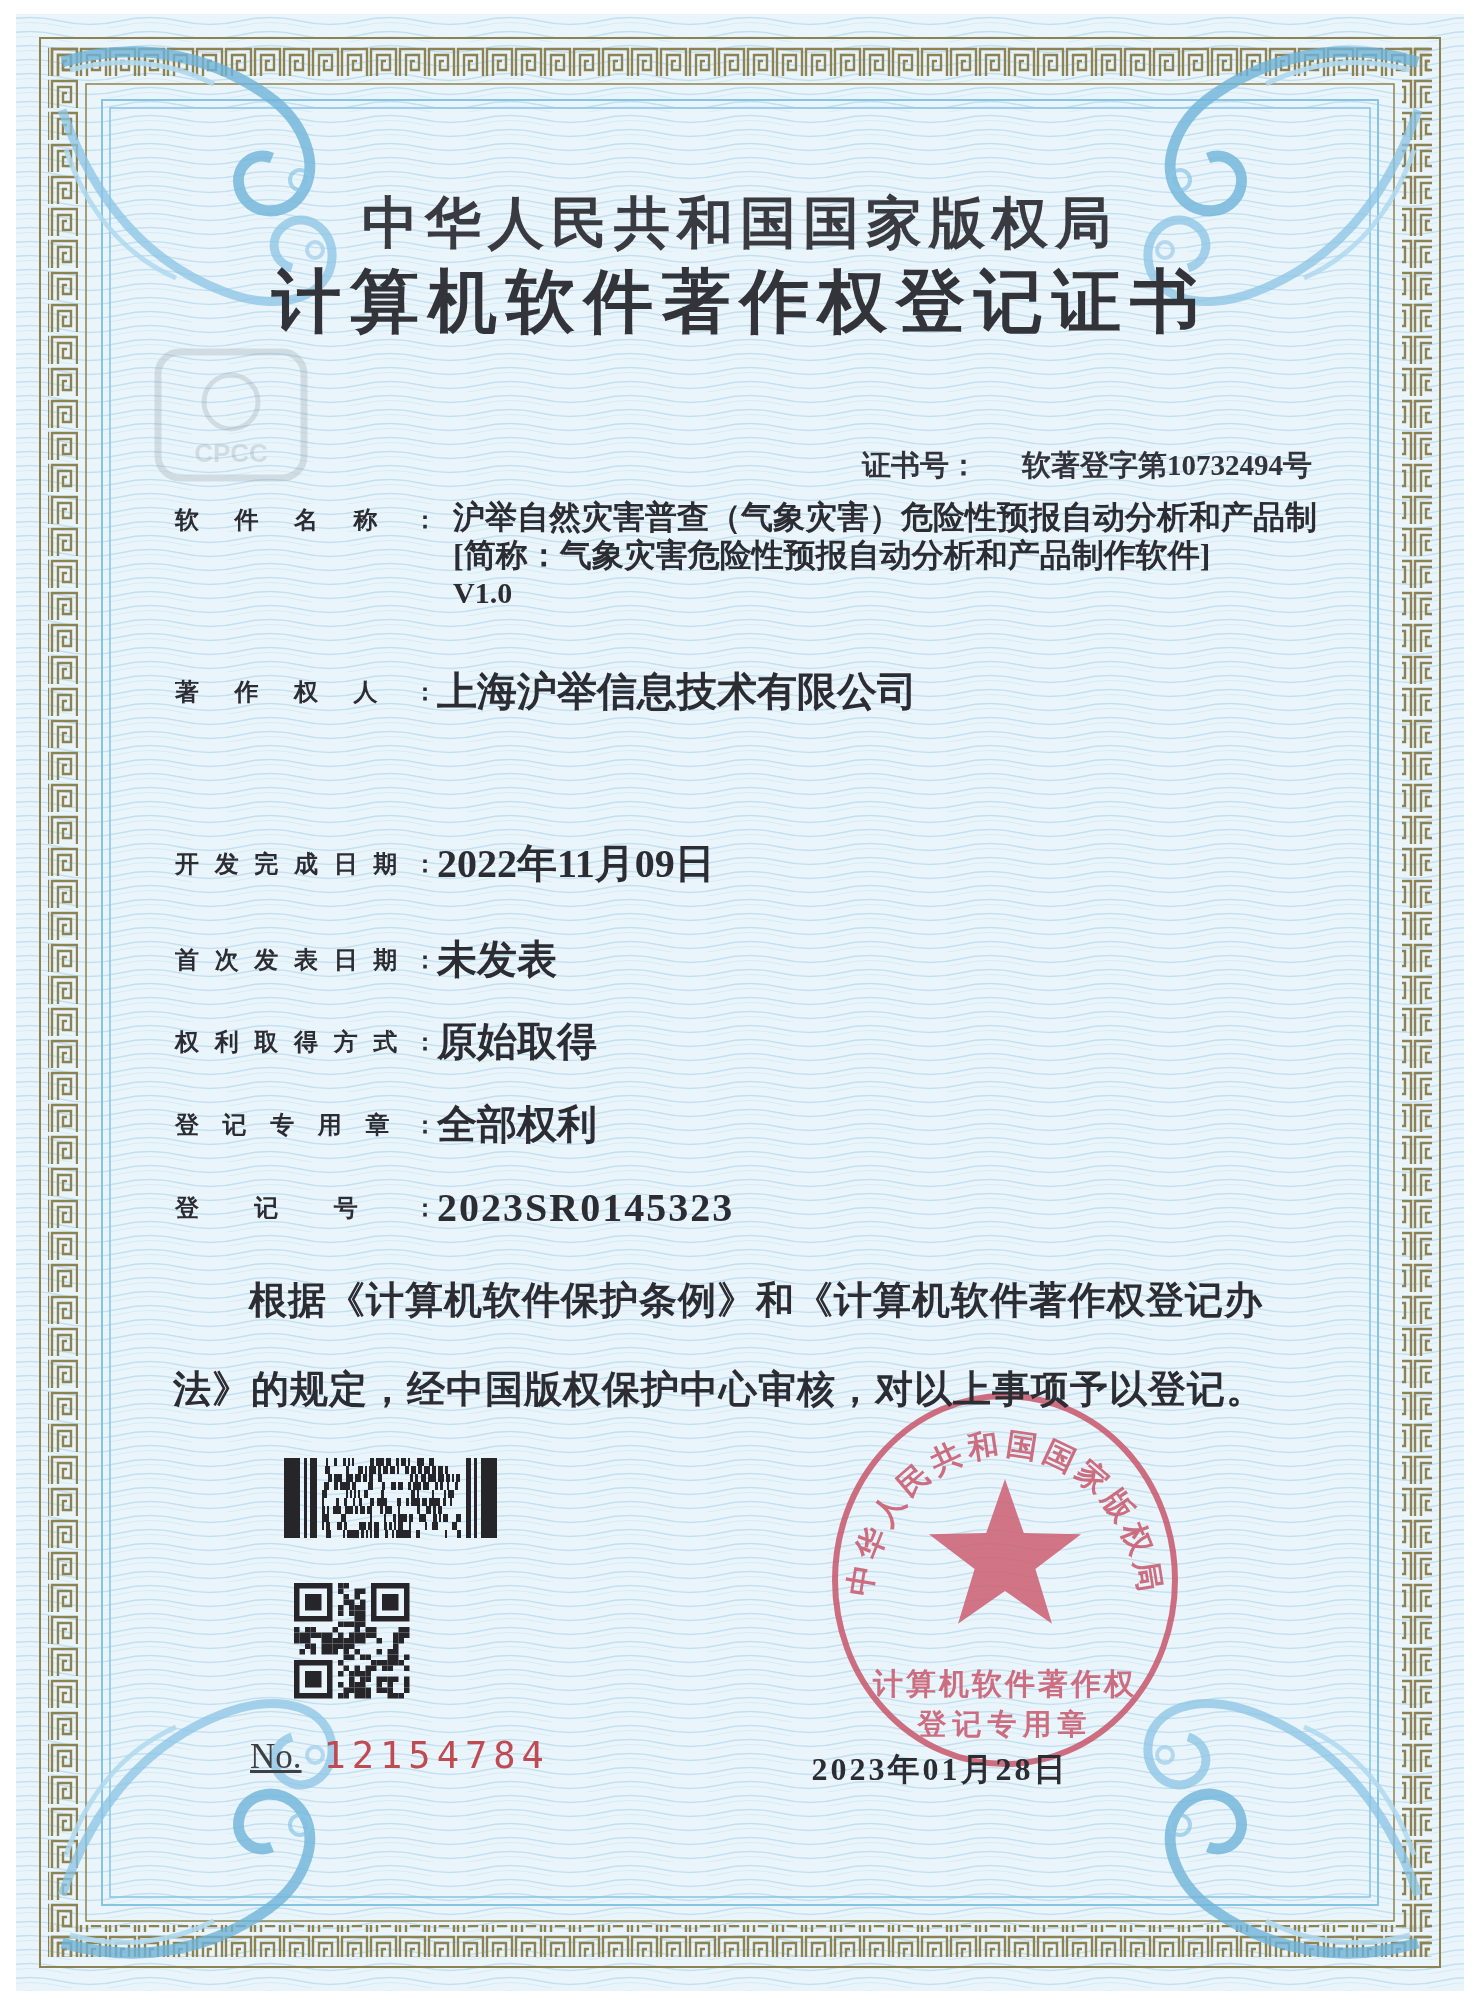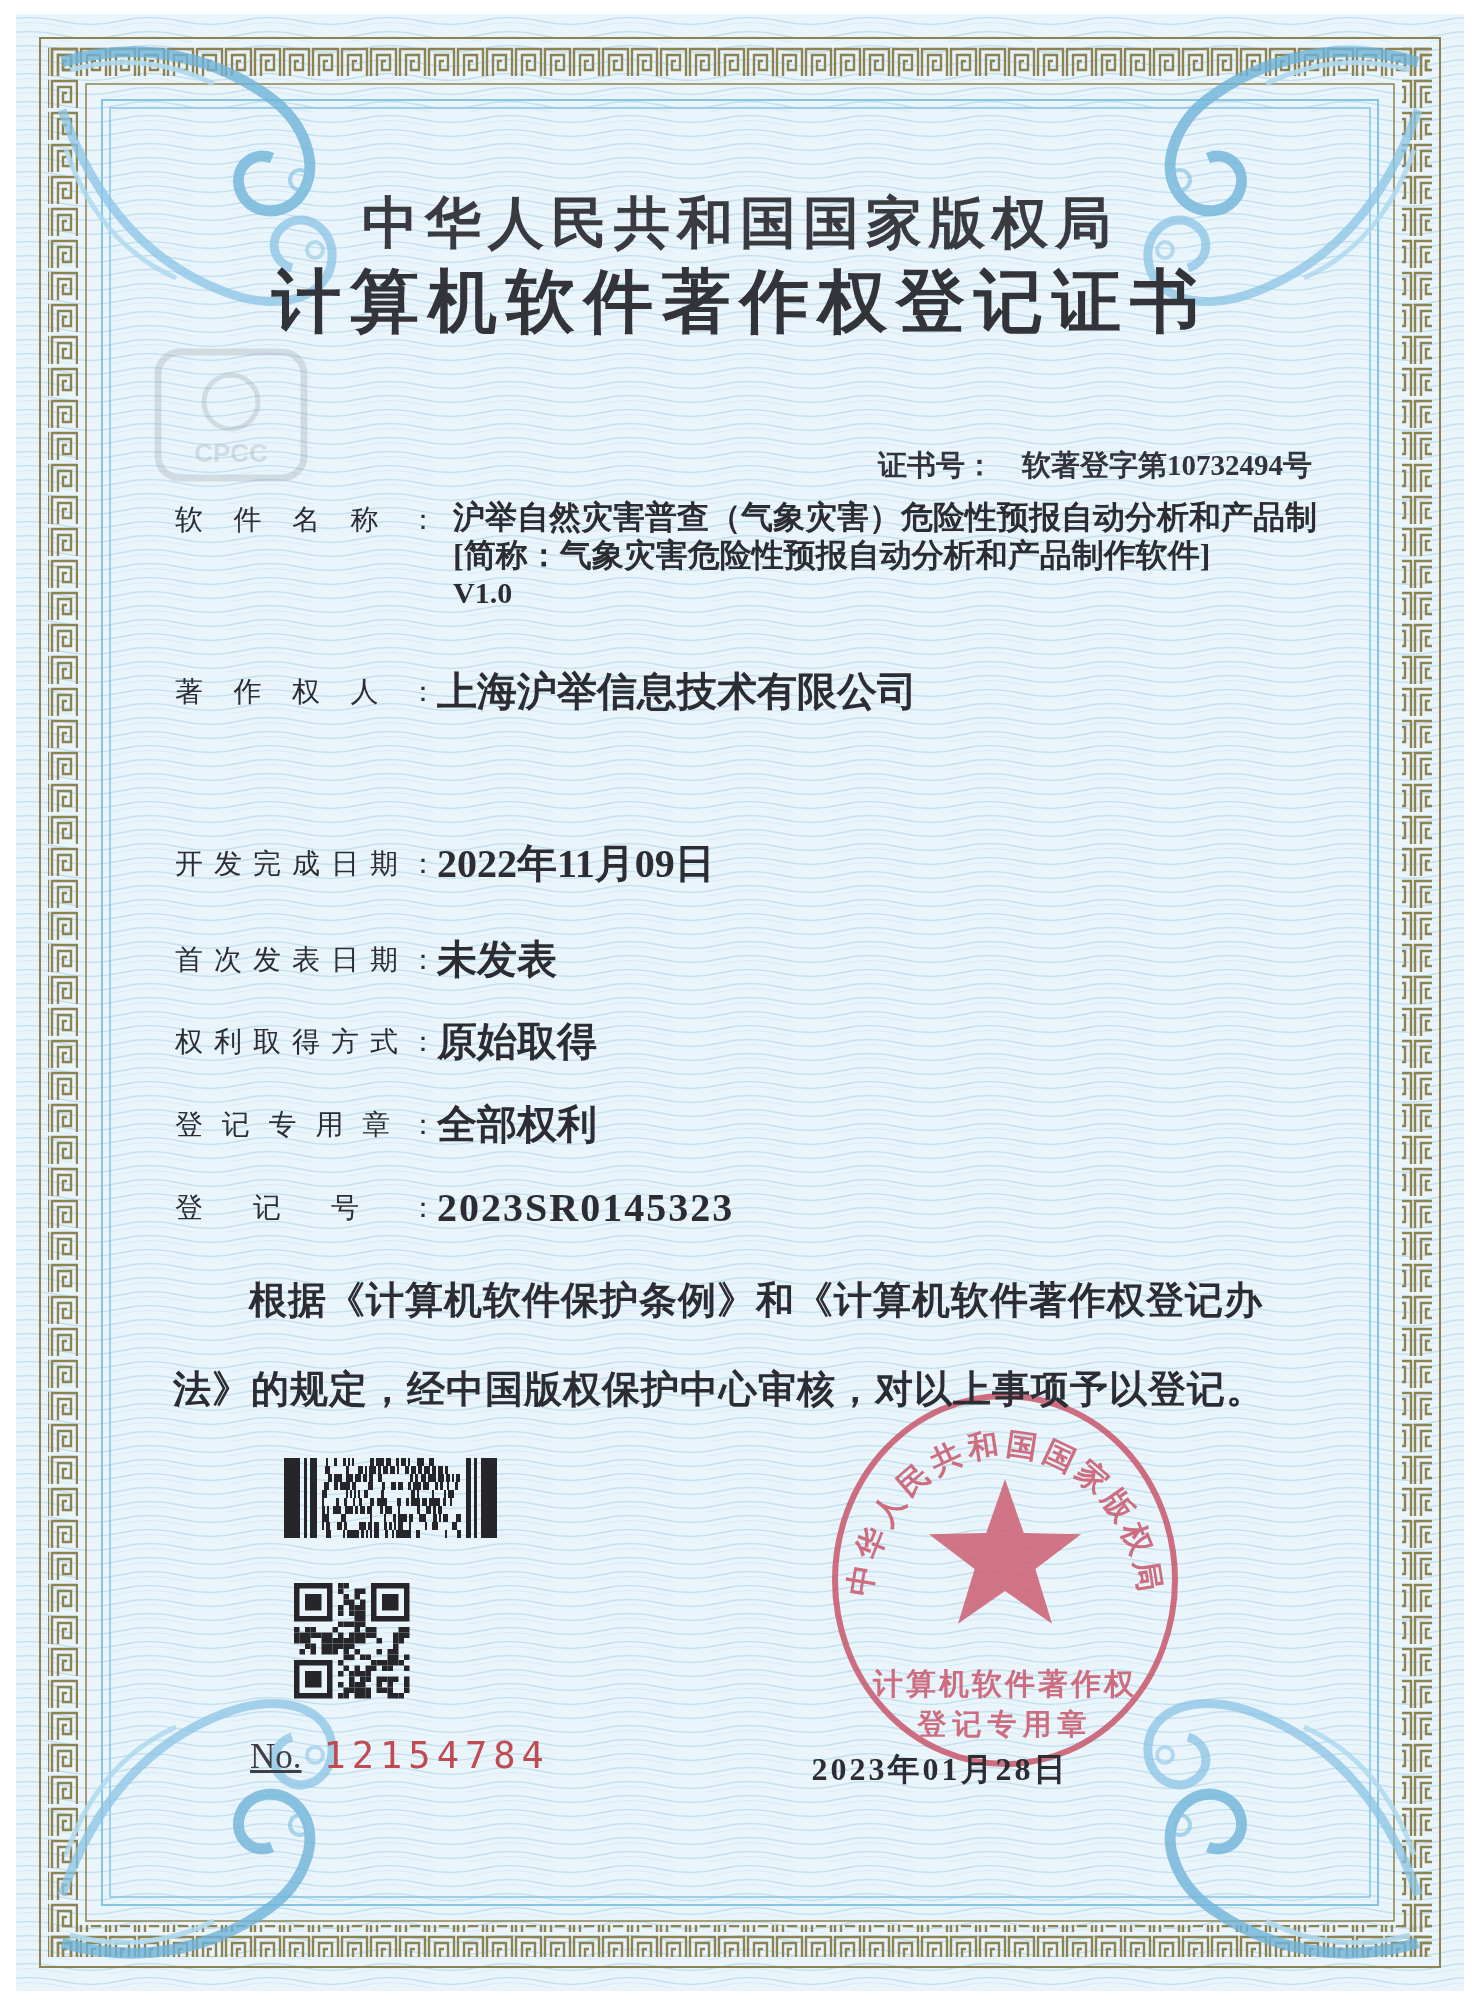--- a/index.html
+++ b/index.html
@@ -6,24 +6,24 @@
   body{
     width:1480px;height:2005px;position:relative;background:#ffffff;overflow:hidden;
     font-family:"Liberation Serif","DejaVu Serif",serif;color:#2e2e34;
   }
   .bg-svg{position:absolute;left:0;top:0;width:1480px;height:2005px;}
   .abs{position:absolute;}
   .title{left:0;right:0;top:186px;text-align:center;font-size:56px;font-weight:bold;
          letter-spacing:7px;color:#3a3a41;}
   .subtitle{left:0;right:0;top:256px;text-align:center;font-size:69px;font-weight:bold;
          letter-spacing:9px;color:#33333a;}
-  .certno{top:446px;right:168px;display:flex;gap:28px;align-items:baseline;
+  .certno{top:446px;right:168px;display:flex;gap:44px;align-items:baseline;
          font-size:29px;font-weight:bold;color:#33343b;}
   .row{display:flex;align-items:flex-start;}
-  .flabel{flex:none;width:262px;font-size:28px;font-weight:normal;color:#2c2c33;
+  .flabel{flex:none;width:262px;font-size:24px;font-weight:bold;color:#2c2c33;
          text-align:justify;text-align-last:justify;line-height:42px;}
   .fvalue{margin-left:0;font-size:40px;font-weight:bold;color:#2c2c33;line-height:42px;}
   .sw-lines{margin-left:16px;width:880px;}
   .sw-line{font-size:32px;font-weight:bold;line-height:37.5px;color:#2c2c33;}
   .sw-line.version{font-size:30px;}
   #row-name{left:175px;top:499px;}
   #row-owner{left:175px;top:671px;}
   #row-dev{left:175px;top:843px;}
   #row-pub{left:175px;top:939px;}
   #row-acq{left:175px;top:1021px;}

